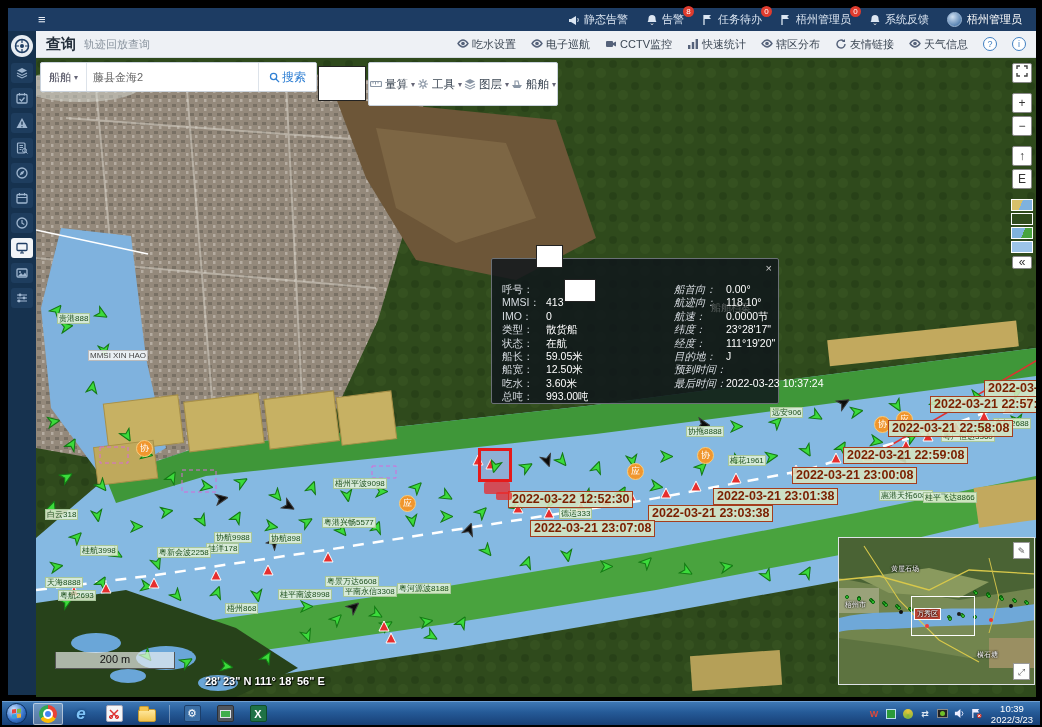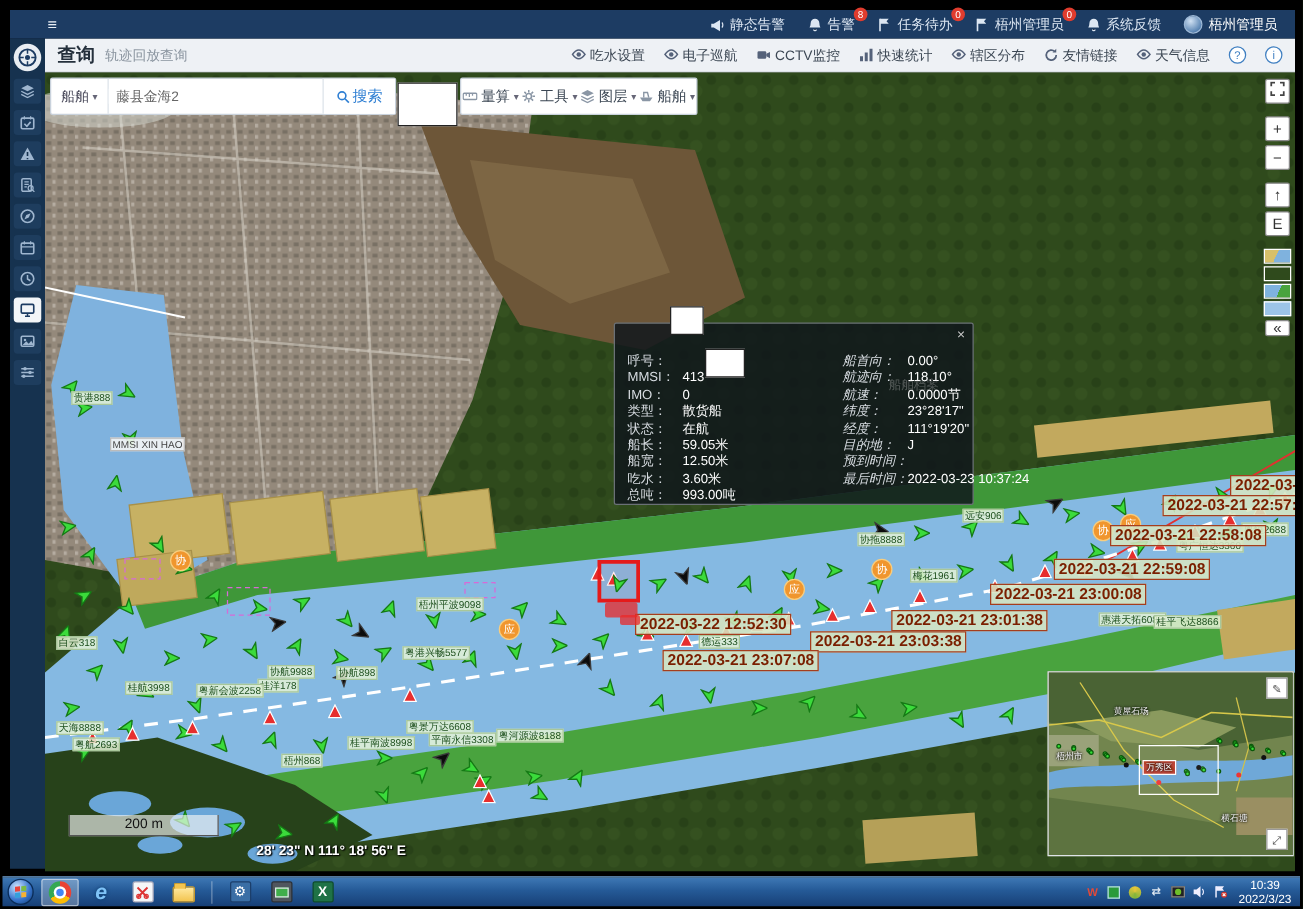--- a/index.html
+++ b/index.html
@@ -53,21 +53,21 @@
   .selblob { position:absolute; background:rgba(235,40,40,0.75); border-radius:2px; }
 
   
   .searchbar { position:absolute; left:4px; top:4px; width:277px; height:30px; background:#fff;
     border:1px solid #c9d2dc; border-radius:2px; display:flex; align-items:center; }
   .cat { display:flex; align-items:center; gap:3px; font-size:11px; color:#445; padding:0 8px;
     border-right:1px solid #dde3ea; height:100%; cursor:pointer; }
   .searchinput { flex:1; border:none; outline:none; font-size:11px; color:#666; padding:0 6px; min-width:0; }
   .searchbtn { display:flex; align-items:center; gap:2px; color:#2f7fd3; font-size:12px; padding:0 10px;
     border-left:1px solid #dde3ea; height:100%; cursor:pointer; background:#fff; border-top:none; border-bottom:none; border-right:none; }
-  .toolbar2 { position:absolute; left:332px; top:4px; width:190px; height:30px; background:#fff;
+  .toolbar2 { position:absolute; left:332px; top:4px; width:190px; height:44px; background:#fff;
     border:1px solid #c9d2dc; border-radius:2px; display:flex; align-items:center; justify-content:space-around; }
   .tbtn { display:flex; align-items:center; gap:3px; font-size:11.5px; color:#3c4754; cursor:pointer; }
   .caret { font-size:8px; color:#667; }
 
   
   .popup { position:absolute; left:455px; top:200px; width:288px; height:146px;
     background:rgba(16,22,28,0.84); border:1px solid #6a7076; color:#eee; border-radius:2px; }
   .popup .ptitle { font-size:12px; font-weight:bold; color:#fff; padding:4px 0 2px 8px; }
   .popup .pclose { position:absolute; right:6px; top:3px; color:#ccc; font-size:11px; cursor:pointer; }
   .pcol { position:absolute; top:24px; font-size:10.5px; line-height:13.4px; }
@@ -804,21 +804,21 @@
         <div class="slabel" style="left:361px;top:525px">粤河源波8188</div>
         <div class="slabel" style="left:843px;top:432px">惠港天拓6088</div>
         <div class="slabel" style="left:887px;top:434px">桂平飞达8866</div>
         <div class="slabel" style="left:957px;top:360px">粤恒2688</div>
         <div class="slabel" style="left:905px;top:373px">粤广恒达3360</div>
         <div class="slabel" style="left:650px;top:368px">协拖8888</div>
         <div class="slabel" style="left:692px;top:397px">梅花1961</div>
         <div class="slabel" style="left:734px;top:349px">远安906</div>
         <div class="slabel" style="left:523px;top:450px">德运333</div>
         <div class="slabel" style="left:9px;top:451px">白云318</div>
-        <div class="slabel" style="left:64px;top:487px">桂航3998</div>
+        <div class="slabel" style="left:44px;top:487px">桂航3998</div>
         <div class="slabel" style="left:9px;top:519px">天海8888</div>
         <div class="slabel" style="left:22px;top:532px">粤航2693</div>
         <div class="slabel" style="left:189px;top:545px">梧州868</div>
         <div class="slabel" style="left:21px;top:255px">贵港888</div>
         <div class="obadge" style="left:100px;top:382px">协</div>
         <div class="obadge" style="left:363px;top:437px">应</div>
         <div class="obadge" style="left:591px;top:405px">应</div>
         <div class="obadge" style="left:661px;top:389px">协</div>
         <div class="obadge" style="left:838px;top:358px">协</div>
         <div class="obadge" style="left:860px;top:353px">应</div>

